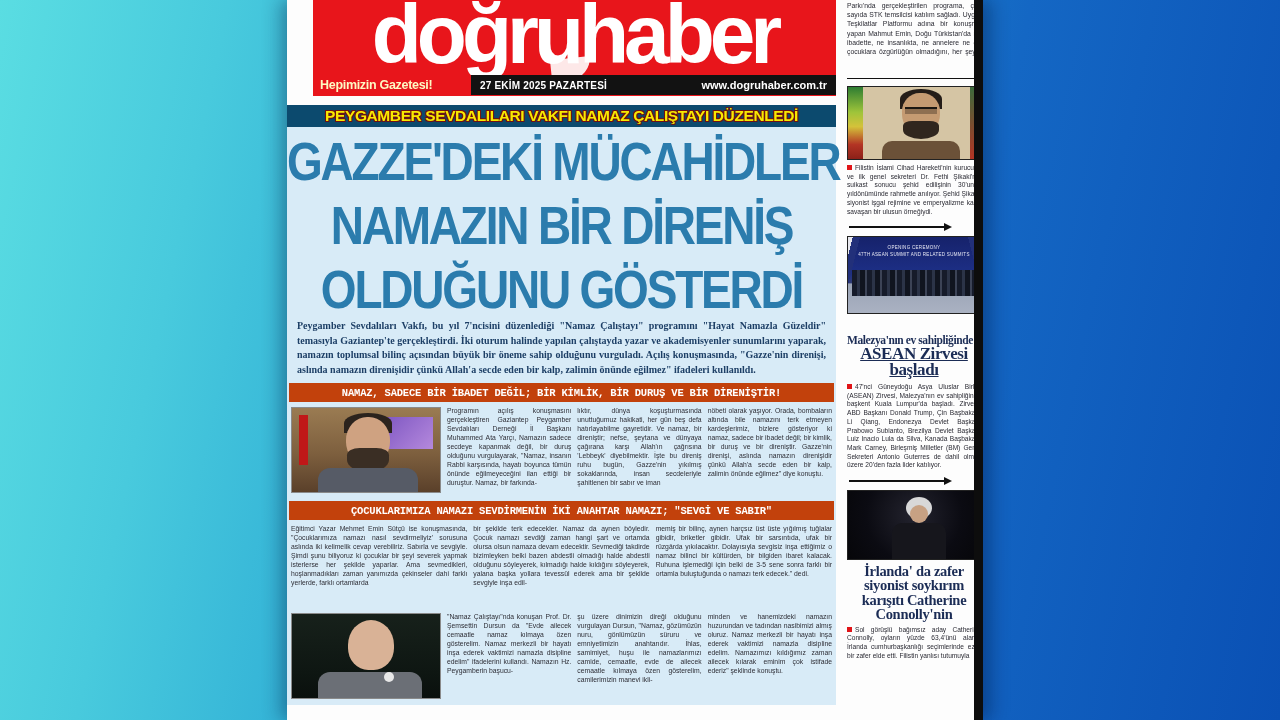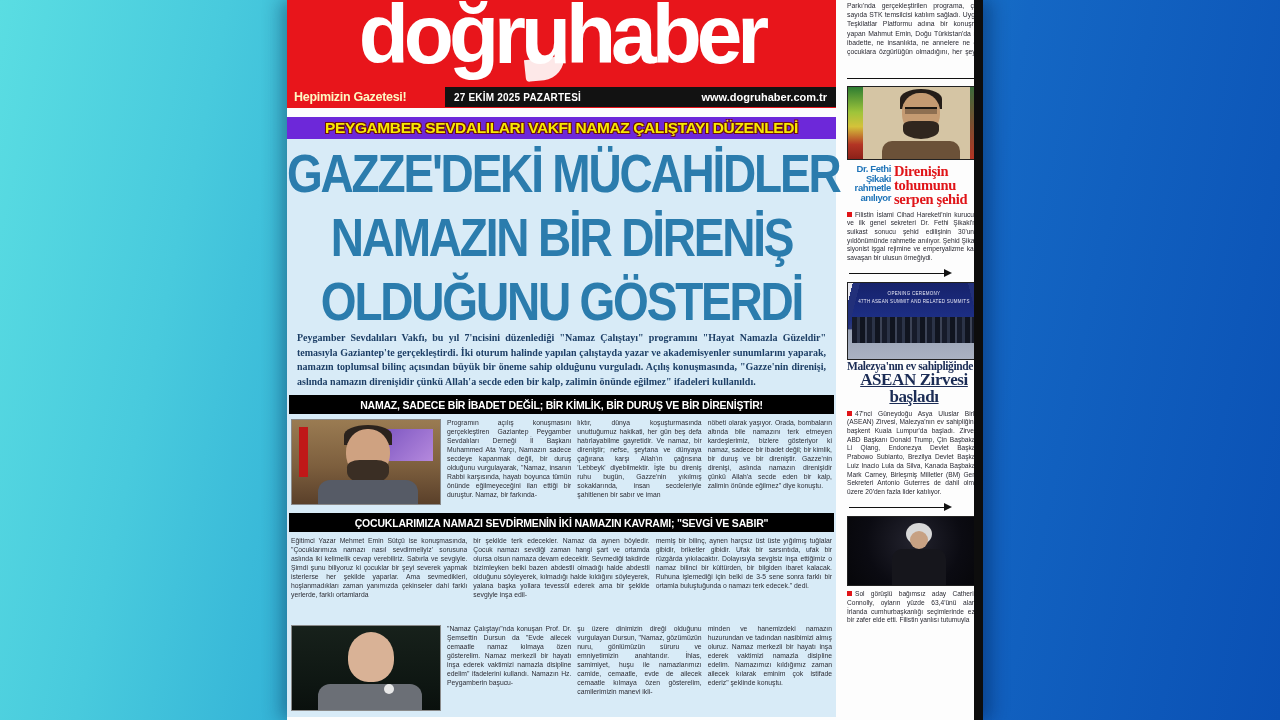--- a/index.html
+++ b/index.html
@@ -13,53 +13,53 @@
   .paper {
     position:absolute; left:287px; top:0; width:696px; height:720px;
     background:#fdfdfd; border-right:9px solid #0d0d0d;
     box-shadow:-8px 0 16px rgba(0,20,60,.30), 10px 0 16px rgba(0,20,60,.30);
     overflow:hidden;
   }
   .main-col { position:absolute; left:0; top:0; width:549px; height:720px; }
   .side-col { position:absolute; left:556px; top:0; width:140px; height:720px; overflow:hidden; background:#fdfdfd; }
 
   
-  .masthead { position:relative; height:108px; background:#e8151b; overflow:hidden; }
+  .masthead { position:relative; height:96px; background:#e8151b; overflow:hidden;margin-left:26px; }
   .logo {
     position:absolute; left:0; right:0; top:-14px; text-align:center;
     font-size:82px; font-weight:bold; color:#fff; letter-spacing:-5px;
     transform:scaleY(1.02); transform-origin:top center; white-space:nowrap;
   }
   .logo-swoosh { position:absolute; left:238px; top:58px; width:40px; height:22px;
     background:#fff; border-radius:0 0 34px 6px; transform:rotate(-6deg); opacity:.9; }
   .tagline { position:absolute; left:7px; bottom:4px; color:#fef9c3; font-weight:bold; font-size:12.5px; letter-spacing:-0.3px; z-index:3; }
   .date-strip { position:absolute; left:158px; right:0; bottom:1px; height:20px; background:#121212;
     display:flex; align-items:center; justify-content:space-between; padding:0 9px; z-index:3; }
   .date-strip .date { color:#fff; font-weight:bold; font-size:10px; letter-spacing:.2px; }
   .date-strip .site { color:#fff; font-weight:bold; font-size:11px; }
 
   
   .content { margin-top:9px; background:#d8ebf7; padding-bottom:4px; }
   .kicker {
-    height:22px; background:#6d28d9; display:flex; align-items:center; justify-content:center;
+    height:22px; background:#0c4a6e; display:flex; align-items:center; justify-content:center;
     color:#f8ea00; font-weight:bold; font-size:15.5px; letter-spacing:-0.4px; white-space:nowrap;
     text-shadow:1px 1px 0 #6d1212, -1px 1px 0 #6d1212, 1px -1px 0 #6d1212, -1px -1px 0 #6d1212;
   }
   .headline-block { padding-top:3px; transform:scaleY(1.16); transform-origin:top center; }
   .headline-line {
     text-align:center; font-weight:bold; font-size:46px; line-height:55px;
     color:#2b7cad; letter-spacing:-2.2px; white-space:nowrap;
   }
   .lede {
     margin:24px 10px 0; font-size:10px; line-height:1.45; text-align:justify;
     color:#1d3f66; font-weight:bold;font-family:Liberation Serif, serif;
   }
   .banner {
-    margin:6px 2px 5px; height:19px; background:#000000; display:flex; align-items:center; justify-content:center;
-    color:#fff; font-weight:bold; font-size:10.5px; letter-spacing:-0.2px; white-space:nowrap;
+    margin:6px 2px 5px; height:19px; background:#c2410c; display:flex; align-items:center; justify-content:center;
+    color:#fff; font-weight:bold; font-size:10.5px; letter-spacing:-0.2px; white-space:nowrap;font-family:Liberation Mono, monospace;
   }
   .section { display:flex; gap:6px; padding:0 4px; height:88px; }
   .photo { width:150px; height:86px; border:1px solid #8a8a8a; flex:none; position:relative; overflow:hidden; }
   .cols { flex:1; display:flex; gap:6px; }
   .col { flex:1; font-size:6.8px; line-height:1.32; text-align:justify; color:#2e2e36; overflow:hidden; }
 
   
   .photo1 { background:linear-gradient(180deg,#9a7b52 0%,#7d5f3e 55%,#5a402a 100%); }
   .p1-banner { position:absolute; left:7px; top:7px; width:9px; height:50px; background:#c01818; }
   .p1-screen { position:absolute; right:7px; top:9px; width:50px; height:32px; background:linear-gradient(135deg,#7e57c2,#b589dd); }
@@ -112,21 +112,21 @@
 
   .s-photo-b { height:78px; border:1px solid #222; position:relative; overflow:hidden;
     background:linear-gradient(180deg,#16226b 0%,#1d2f86 48%,#303c74 60%,#9aa3b5 62%,#aab2c2 100%); }
   .b-caption { position:absolute; left:0; right:0; top:7px; text-align:center; color:#e8e8f5; font-size:4.5px; line-height:1.6; letter-spacing:.3px; }
   .b-ribbon-l { position:absolute; left:-14px; top:-6px; width:34px; height:60px; transform:rotate(14deg);
     background:linear-gradient(90deg,#b32030 0 8px,#e8e8ee 8px 13px,#22307a 13px 20px,transparent 20px); }
   .b-ribbon-r { position:absolute; right:-14px; top:-6px; width:34px; height:60px; transform:rotate(-14deg);
     background:linear-gradient(270deg,#b32030 0 8px,#e8e8ee 8px 13px,#22307a 13px 20px,transparent 20px); }
   .b-figures { position:absolute; left:4px; right:4px; top:44%; height:34%;
     background:repeating-linear-gradient(90deg,#161b2a 0 5px,#2b3347 5px 8px,#10141f 8px 13px,#3c4356 13px 15px); }
-  .s-kicker-navy { margin-top:0; font-family:"Liberation Serif", serif; font-weight:bold; font-size:11.5px; color:#1b2c55; letter-spacing:-0.4px; white-space:nowrap; }
+  .s-kicker-navy { margin-top:20px; font-family:"Liberation Serif", serif; font-weight:bold; font-size:11.5px; color:#1b2c55; letter-spacing:-0.4px; white-space:nowrap; }
   .s-head-navy { font-family:"Liberation Serif", serif; font-weight:bold; font-size:17px; line-height:.98; color:#1b2c55; text-align:center; letter-spacing:-0.4px;text-decoration:underline; }
   .s-head-navy2 { font-family:"Liberation Serif", serif; font-weight:bold; font-size:14.5px; line-height:1.0; color:#1b2c55; text-align:center; letter-spacing:-0.3px; margin-top:4px; }
 
   .s-photo-c { height:70px; border:1px solid #222; position:relative; overflow:hidden;
     background:radial-gradient(circle at 50% 35%, #23232e 0%, #0b0b12 60%, #060609 100%); }
   .c-hair { position:absolute; left:58px; top:6px; width:26px; height:22px; background:#d8d8d8; border-radius:50%; }
   .c-face { position:absolute; left:62px; top:14px; width:18px; height:18px; background:#c7a183; border-radius:50%; }
   .c-body { position:absolute; left:44px; top:32px; width:54px; height:40px; background:#16161c; border-radius:10px 10px 0 0; }
 </style>
 </head>
@@ -167,21 +167,21 @@
           <div class="p1-beard"></div>
           <div class="p1-body"></div>
         </div>
         <div class="cols">
           <div class="col">Programın açılış konuşmasını gerçekleştiren Gaziantep Peygamber Sevdalıları Derneği İl Başkanı Muhammed Ata Yarçı, Namazın sadece secdeye kapanmak değil, bir duruş olduğunu vurgulayarak, "Namaz, insanın Rabbi karşısında, hayatı boyunca tümün önünde eğilmeyeceğini ilan ettiği bir duruştur. Namaz, bir farkında-</div>
           <div class="col">lıktır, dünya koşuşturmasında unuttuğumuz hakikati, her gün beş defa hatırlayabilme gayretidir. Ve namaz, bir direniştir; nefse, şeytana ve dünyaya çağırana karşı Allah'ın çağrısına 'Lebbeyk' diyebilmektir. İşte bu direniş ruhu bugün, Gazze'nin yıkılmış sokaklarında, insan secdeleriyle şahitlenen bir sabır ve iman</div>
           <div class="col">nöbeti olarak yaşıyor. Orada, bombaların altında bile namazını terk etmeyen kardeşlerimiz, bizlere gösteriyor ki namaz, sadece bir ibadet değil; bir kimlik, bir duruş ve bir direniştir. Gazze'nin direnişi, aslında namazın direnişidir çünkü Allah'a secde eden bir kalp, zalimin önünde eğilmez" diye konuştu.</div>
         </div>
       </div>
 
-      <div class="banner">ÇOCUKLARIMIZA NAMAZI SEVDİRMENİN İKİ NAMAZIN KAVRAMI; "SEVGİ VE SABIR"</div>
+      <div class="banner">ÇOCUKLARIMIZA NAMAZI SEVDİRMENİN İKİ ANAHTAR NAMAZI; "SEVGİ VE SABIR"</div>
       <div class="section">
         <div class="cols">
           <div class="col">Eğitimci Yazar Mehmet Emin Sütçü ise konuşmasında, "Çocuklarımıza namazı nasıl sevdirmeliyiz' sorusuna aslında iki kelimelik cevap verebiliriz. Sabırla ve sevgiyle. Şimdi şunu biliyoruz ki çocuklar bir şeyi severek yapmak isterlerse her şekilde yaparlar. Ama sevmedikleri, hoşlanmadıkları zaman yanımızda çekinseler dahi farklı yerlerde, farklı ortamlarda</div>
           <div class="col">bir şekilde terk edecekler. Namaz da aynen böyledir. Çocuk namazı sevdiği zaman hangi şart ve ortamda olursa olsun namaza devam edecektir. Sevmediği takdirde bizimleyken belki bazen abdestli olmadığı halde abdestli olduğunu söyleyerek, kılmadığı halde kıldığını söyleyerek, yalana başka yollara tevessül ederek ama bir şekilde sevgiyle inşa edil-</div>
           <div class="col">memiş bir bilinç, aynen harçsız üst üste yığılmış tuğlalar gibidir, briketler gibidir. Ufak bir sarsıntıda, ufak bir rüzgârda yıkılacaktır. Dolayısıyla sevgisiz inşa ettiğimiz o namaz bilinci bir kültürden, bir bilgiden ibaret kalacak. Ruhuna işlemediği için belki de 3-5 sene sonra farklı bir ortamla buluştuğunda o namazı terk edecek." dedi.</div>
         </div>
       </div>
 
       <div class="section">
         <div class="photo photo3">
@@ -207,24 +207,20 @@
 
       <div class="s-photo-a">
         <div class="a-stripe"></div>
         <div class="a-stripe2"></div>
         <div class="a-hair"></div>
         <div class="a-head"></div>
         <div class="a-glasses"></div>
         <div class="a-beard"></div>
         <div class="a-body"></div>
       </div>
-      <div class="s-heads">
-        <div class="s-kicker-blue">Dr. Fethi Şikaki rahmetle anılıyor</div>
-        <div class="s-head-red">Direnişin tohumunu serpen şehid</div>
-      </div>
       <div class="s-body"><span class="bullet"></span><span>Filistin İslami Cihad Hareketi'nin kurucusu ve ilk genel sekreteri Dr. Fethi Şikaki'nin suikast sonucu şehid edilişinin 30'uncu yıldönümünde rahmetle anılıyor. Şehid Şikaki, siyonist işgal rejimine ve emperyalizme karşı savaşan bir ulusun örneğiydi.</span></div>
 
       <div class="arrow"></div>
 
       <div class="s-photo-b">
         <div class="b-ribbon-l"></div>
         <div class="b-ribbon-r"></div>
         <div class="b-caption">
           <div>OPENING CEREMONY</div>
           <div>47TH ASEAN SUMMIT AND RELATED SUMMITS</div>
@@ -235,17 +231,18 @@
       <div class="s-head-navy">ASEAN Zirvesi başladı</div>
       <div class="s-body"><span class="bullet"></span><span>47'nci Güneydoğu Asya Uluslar Birliği (ASEAN) Zirvesi, Malezya'nın ev sahipliğinde başkent Kuala Lumpur'da başladı. Zirveye ABD Başkanı Donald Trump, Çin Başbakanı Li Qiang, Endonezya Devlet Başkanı Prabowo Subianto, Brezilya Devlet Başkanı Luiz Inacio Lula da Silva, Kanada Başbakanı Mark Carney, Birleşmiş Milletler (BM) Genel Sekreteri Antonio Guterres de dahil olmak üzere 20'den fazla lider katılıyor.</span></div>
 
       <div class="arrow"></div>
 
       <div class="s-photo-c">
         <div class="c-hair"></div>
         <div class="c-face"></div>
         <div class="c-body"></div>
       </div>
+      <div class="s-head-navy2">İrlanda' da zafer siyonist soykırım karışıtı Catherine Connolly'nin</div>
       <div class="s-body"><span class="bullet"></span><span>Sol görüşlü bağımsız aday Catherine Connolly, oyların yüzde 63,4'ünü alarak İrlanda cumhurbaşkanlığı seçimlerinde ezici bir zafer elde etti. Filistin yanlısı tutumuyla</span></div>
 
     </div>
   </div>
 </div>
 
 </body></html>

